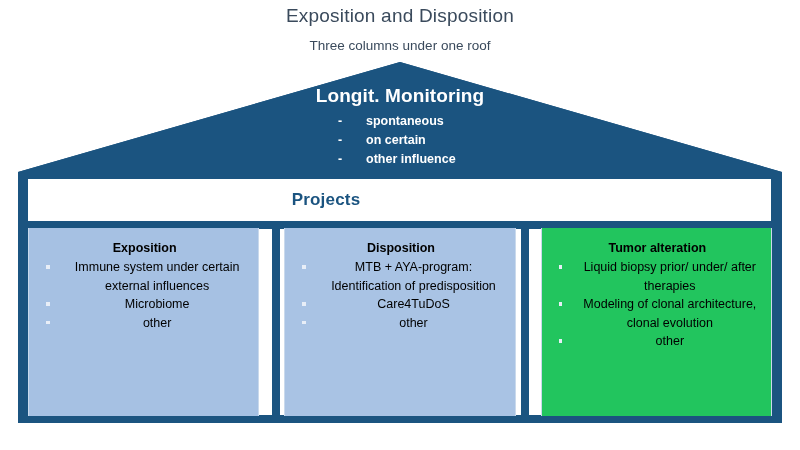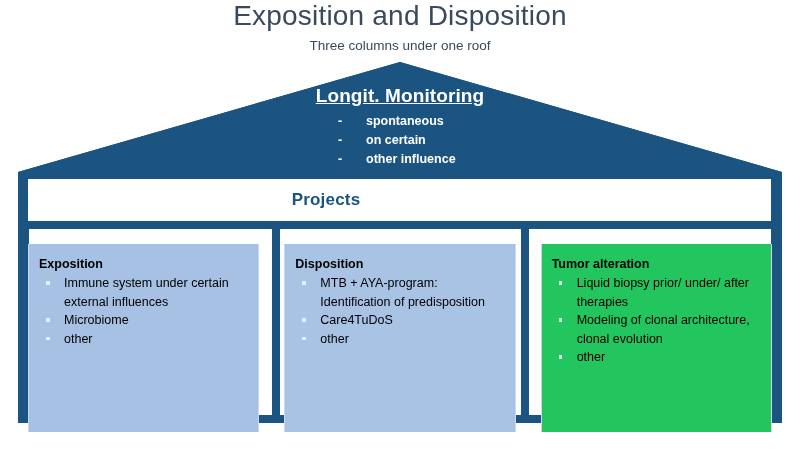--- a/index.html
+++ b/index.html
@@ -18,21 +18,21 @@
 
   
   #title-block {
     position: absolute;
     left: 0;
     top: 2px;
     width: 800px;
     text-align: center;
   }
   #page-title {
-    font-size: 28px;
+    font-size: 19px;
     font-weight: 400;
     color: #3a4a5c;
     letter-spacing: 0.2px;
     line-height: 28px;
   }
   #page-subtitle {
     font-size: 13.5px;
     font-weight: 400;
     color: #3a4a5c;
     line-height: 18px;
@@ -56,21 +56,20 @@
     width: 200px;
     text-align: center;
     color: #ffffff;
   }
   #roof-title {
     font-size: 19px;
     font-weight: bold;
     line-height: 23px;
     letter-spacing: 0.1px;
     white-space: nowrap;
-    text-decoration: underline;
   }
   #roof-list {
     margin: 5px 0 0 0;
     padding: 0;
     list-style: none;
     text-align: left;
     padding-left: 38px;
   }
   #roof-list li {
     font-size: 12.5px;
@@ -103,25 +102,26 @@
     font-size: 17px;
     font-weight: bold;
     color: #1b5480;
     letter-spacing: 0.2px;
   }
 
   
   #columns {
     position: absolute;
     left: 28px;
-    top: 244px;
+    top: 228px;
     width: 744px;
     height: 188px;
     display: flex;
     gap: 25px;
+    text-align: center;
   }
   .column {
     flex: 1 1 0;
     box-sizing: border-box;
     padding: 12px 8px 8px 10px;
     border-left: 1px solid #c9d9ec;
     border-right: 1px solid #c9d9ec;
     overflow: hidden;
   }
   .col-exposition { background: #a6c1e3; }

